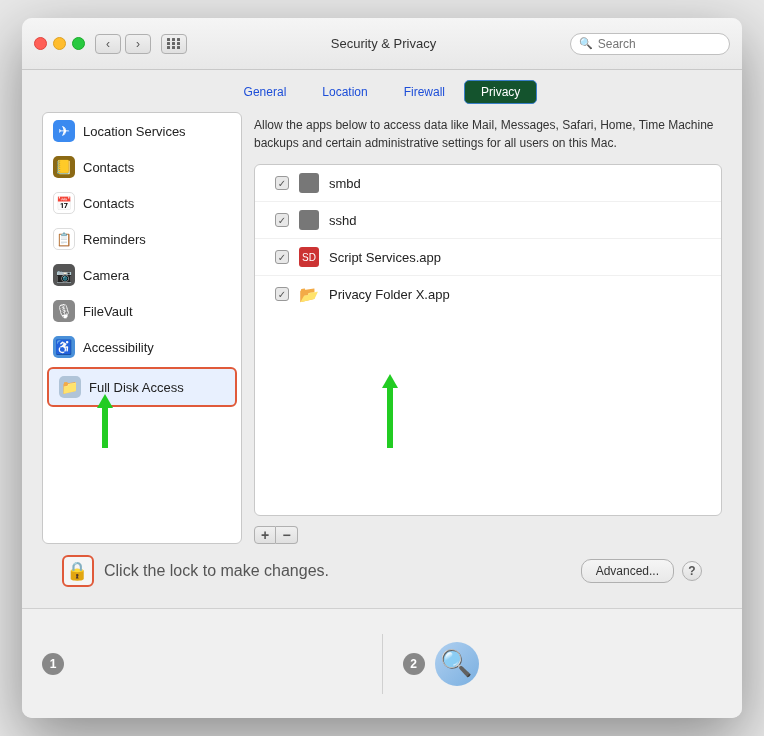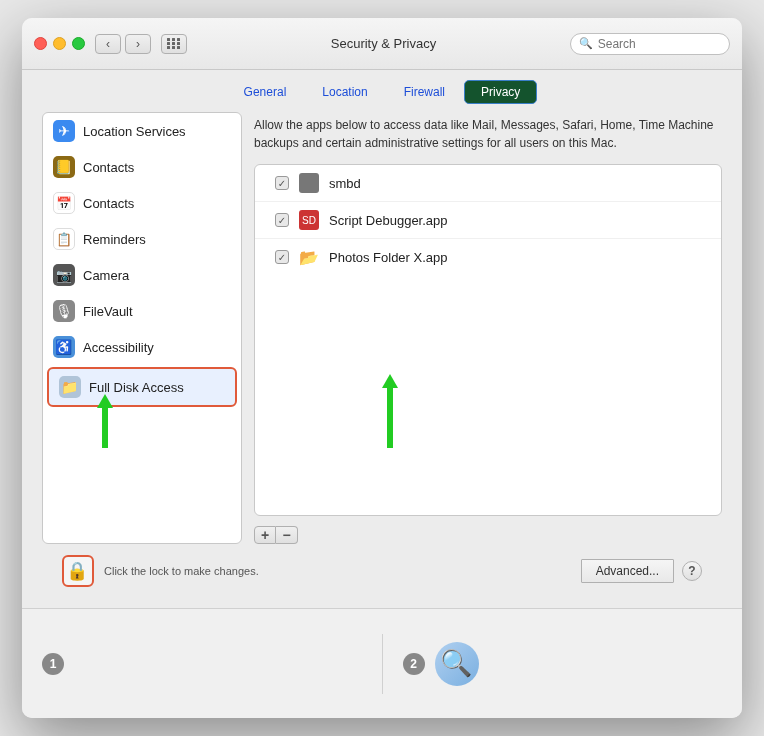--- a/index.html
+++ b/index.html
@@ -285,28 +285,28 @@
       height: 32px;
       border: 2px solid #e05a3a;
       border-radius: 6px;
       display: flex;
       align-items: center;
       justify-content: center;
       color: #555;
       font-size: 18px;
       background: #f5f5f5;
     }
-    .lock-text { font-size: 11px; color: #555; }
+    .lock-text { font-size: 16px; color: #555; }
     .right-actions { display: flex; align-items: center; gap: 8px; }
     .advanced-btn {
       padding: 4px 14px;
       font-size: 12px;
       background: linear-gradient(to bottom, #f5f5f5, #e8e8e8);
       border: 1px solid #b0b0b0;
-      border-radius: 1px;
+      border-radius: 10px;
       cursor: pointer;
       color: #333;
     }
     .help-btn {
       width: 20px;
       height: 20px;
       border-radius: 50%;
       border: 1px solid #b0b0b0;
       background: linear-gradient(to bottom, #f5f5f5, #e0e0e0);
       display: flex;
@@ -470,27 +470,32 @@
       <div class="right-pane">
         <p class="description">Allow the apps below to access data like Mail, Messages, Safari, Home, Time Machine backups and certain administrative settings for all users on this Mac.</p>
         <div class="app-list">
           <div class="app-row">
             <div class="checkbox checked"></div>
             <div class="app-icon-sq" style="background:#777;"></div>
             <span class="app-name">smbd</span>
           </div>
           <div class="app-row">
             <div class="checkbox checked"></div>
+            <div class="app-icon-sq" style="background:#777;"></div>
+            <span class="app-name">sshd</span>
+          </div>
+          <div class="app-row">
+            <div class="checkbox checked"></div>
             <div class="app-icon-script">SD</div>
-            <span class="app-name">Script Debugger.app</span>
+            <span class="app-name">Script Services.app</span>
           </div>
           <div class="app-row">
             <div class="checkbox checked"></div>
             <div class="app-icon-folder">📂</div>
-            <span class="app-name">Photos Folder X.app</span>
+            <span class="app-name">Privacy Folder X.app</span>
           </div>
         </div>
         <div class="list-controls">
           <div class="list-btn">+</div>
           <div class="list-btn">−</div>
         </div>
       </div>
     </div>
 
     <div class="bottom-bar">

